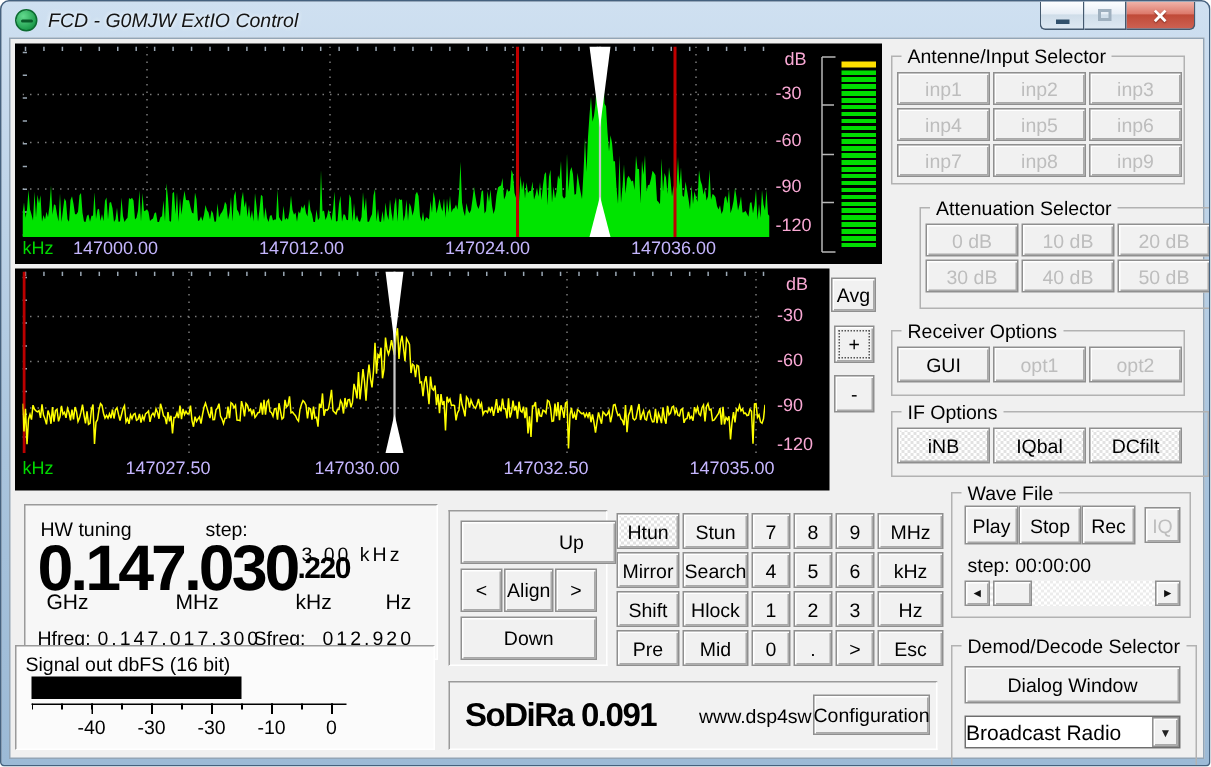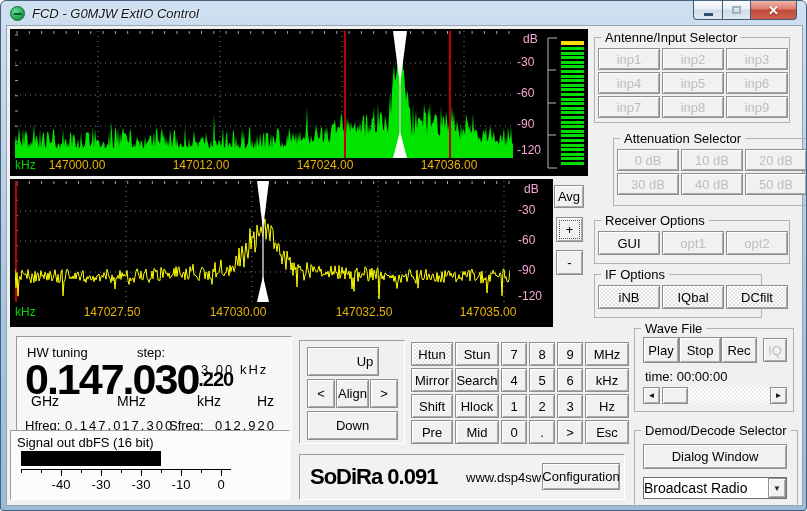--- a/index.html
+++ b/index.html
@@ -14,21 +14,21 @@
   .winctl{position:absolute;top:0;right:9px;display:flex;height:19px;}
   .wbtn{height:19px;border:1px solid #44596e;border-top:none;background:linear-gradient(#fdfeff,#e7eef6 45%,#cfdde9 50%,#dde8f2);display:flex;align-items:center;justify-content:center;color:#444;position:relative;}
   .wbtn.min{width:30px;border-radius:0 0 0 4px;}
   .wbtn.max{width:28px;border-left:none;}
   .wbtn.close{width:46px;border-left:none;border-radius:0 0 4px 0;background:linear-gradient(#f0b4aa,#dd7a6c 45%,#c04a38 50%,#cd6152);color:#fff;font-size:13px;font-weight:bold;text-shadow:0 1px 1px #7e2619;}
   .glyph-min{width:9px;height:3px;background:#31506b;margin-top:8px;}
   .glyph-max{width:9px;height:8px;border:2px solid #9fb0bf;}
   .content{position:absolute;left:5px;top:24px;width:797px;height:481px;background:#f0f0f0;border:1px solid #93a5b6;}
   
   .scope{position:absolute;background:#000;}
-  .xlab,.dblab{color:#eab308;font-size:12px;white-space:nowrap;}
+  .xlab,.dblab{color:#c4b5fd;font-size:12px;white-space:nowrap;}
   .xlab{position:absolute;transform:translateX(-50%);}
   .xunit{position:absolute;color:#00d800;font-size:12px;}
   .dbcol span{position:absolute;color:#f9a8d4;font-size:12px;}
   .mseg{position:absolute;background:repeating-linear-gradient(to bottom,#00dd00 0 3px,#000 3px 4.6px);}
   .mpeak{position:absolute;background:#ffdf00;}
   
   .b3{background:#f1f1f1;border:1px solid #8f8f8f;box-shadow:inset 1px 1px 0 #ffffff,inset -1px -1px 0 #a9a9a9;font-size:13px;color:#000;display:flex;align-items:center;justify-content:center;cursor:default;user-select:none;white-space:nowrap;}
   .dis{color:#bdbdbd;}
   .stip{background-color:#f4f4f4;background-image:repeating-conic-gradient(#ffffff 0% 25%,#e2e2e2 0% 50%);background-size:4px 4px;}
   .focus{outline:1px dotted #555;outline-offset:-4px;}
@@ -273,21 +273,21 @@
       <div class="abs" style="left:10px;top:38px;width:205px;height:4px;background:repeating-linear-gradient(to right,#000 0 1px,transparent 1px 20px);"></div>
       <div class="abs" style="left:50px;top:38px;width:162px;height:7px;background:repeating-linear-gradient(to right,#000 0 1px,transparent 1px 40px);"></div>
       <span class="t13 abs" style="left:50px;top:46px;transform:translateX(-50%);">-40</span>
       <span class="t13 abs" style="left:90px;top:46px;transform:translateX(-50%);">-30</span>
       <span class="t13 abs" style="left:130px;top:46px;transform:translateX(-50%);">-30</span>
       <span class="t13 abs" style="left:170px;top:46px;transform:translateX(-50%);">-10</span>
       <span class="t13 abs" style="left:210px;top:46px;transform:translateX(-50%);">0</span>
     </div>
 
     <div class="sunk" style="left:292px;top:314px;width:106px;height:104px;background:#f0f0f0;">
-      <div class="b3 abs" style="left:7px;top:6px;width:72px;height:29px;padding-left:44px;">Up</div>
+      <div class="b3 abs" style="left:7px;top:6px;width:104px;height:29px;padding-left:44px;">Up</div>
       <div class="b3 abs" style="left:7px;top:38px;width:28px;height:29px;">&lt;</div>
       <div class="b3 abs" style="left:36px;top:38px;width:33px;height:29px;">Align</div>
       <div class="b3 abs" style="left:70px;top:38px;width:28px;height:29px;">&gt;</div>
       <div class="b3 abs" style="left:7px;top:70px;width:91px;height:29px;">Down</div>
     </div>
 
     <div class="grid abs" style="left:404px;top:316px;grid-template-columns:42px 44px;grid-auto-rows:24px;gap:2px;">
       <div class="b3 stip">Htun</div>
       <div class="b3">Stun</div>
       <div class="b3">Mirror</div>
@@ -352,36 +352,36 @@
 
     <div class="gb" style="left:587px;top:194px;width:196px;height:44px;">
       <span class="lg">Receiver Options</span>
       <div class="grid abs" style="left:3px;top:10px;grid-template-columns:62px 62px 62px;grid-auto-rows:24px;gap:2px;">
         <div class="b3">GUI</div>
         <div class="b3 dis">opt1</div>
         <div class="b3 dis">opt2</div>
       </div>
     </div>
 
-    <div class="gb" style="left:587px;top:248px;width:168px;height:44px;">
+    <div class="gb" style="left:587px;top:248px;width:212px;height:44px;">
       <span class="lg">IF Options</span>
       <div class="grid abs" style="left:3px;top:10px;grid-template-columns:62px 62px 62px;grid-auto-rows:24px;gap:2px;">
         <div class="b3 stip">iNB</div>
         <div class="b3 stip">IQbal</div>
         <div class="b3 stip">DCfilt</div>
       </div>
     </div>
 
     <div class="gb" style="left:627px;top:302px;width:160px;height:84px;">
       <span class="lg">Wave File</span>
       <div class="b3 abs" style="left:8px;top:8px;width:36px;height:26px;">Play</div>
       <div class="b3 abs" style="left:44px;top:8px;width:42px;height:26px;">Stop</div>
       <div class="b3 abs" style="left:86px;top:8px;width:36px;height:26px;">Rec</div>
       <div class="b3 dis abs" style="left:128px;top:9px;width:24px;height:24px;">IQ</div>
-      <span class="t13 abs" style="left:10px;top:40px;">time: 00:00:00</span>
+      <span class="t13 abs" style="left:10px;top:40px;">step: 00:00:00</span>
       <div class="abs" style="left:8px;top:58px;width:144px;height:17px;display:flex;">
         <div class="b3 sbarrow">◄</div>
         <div class="track">
           <div class="b3 thumb"></div>
         </div>
         <div class="b3 sbarrow">►</div>
       </div>
     </div>
 
     <div class="gb" style="left:627px;top:392px;width:164px;height:81px;margin-top:12px;">

